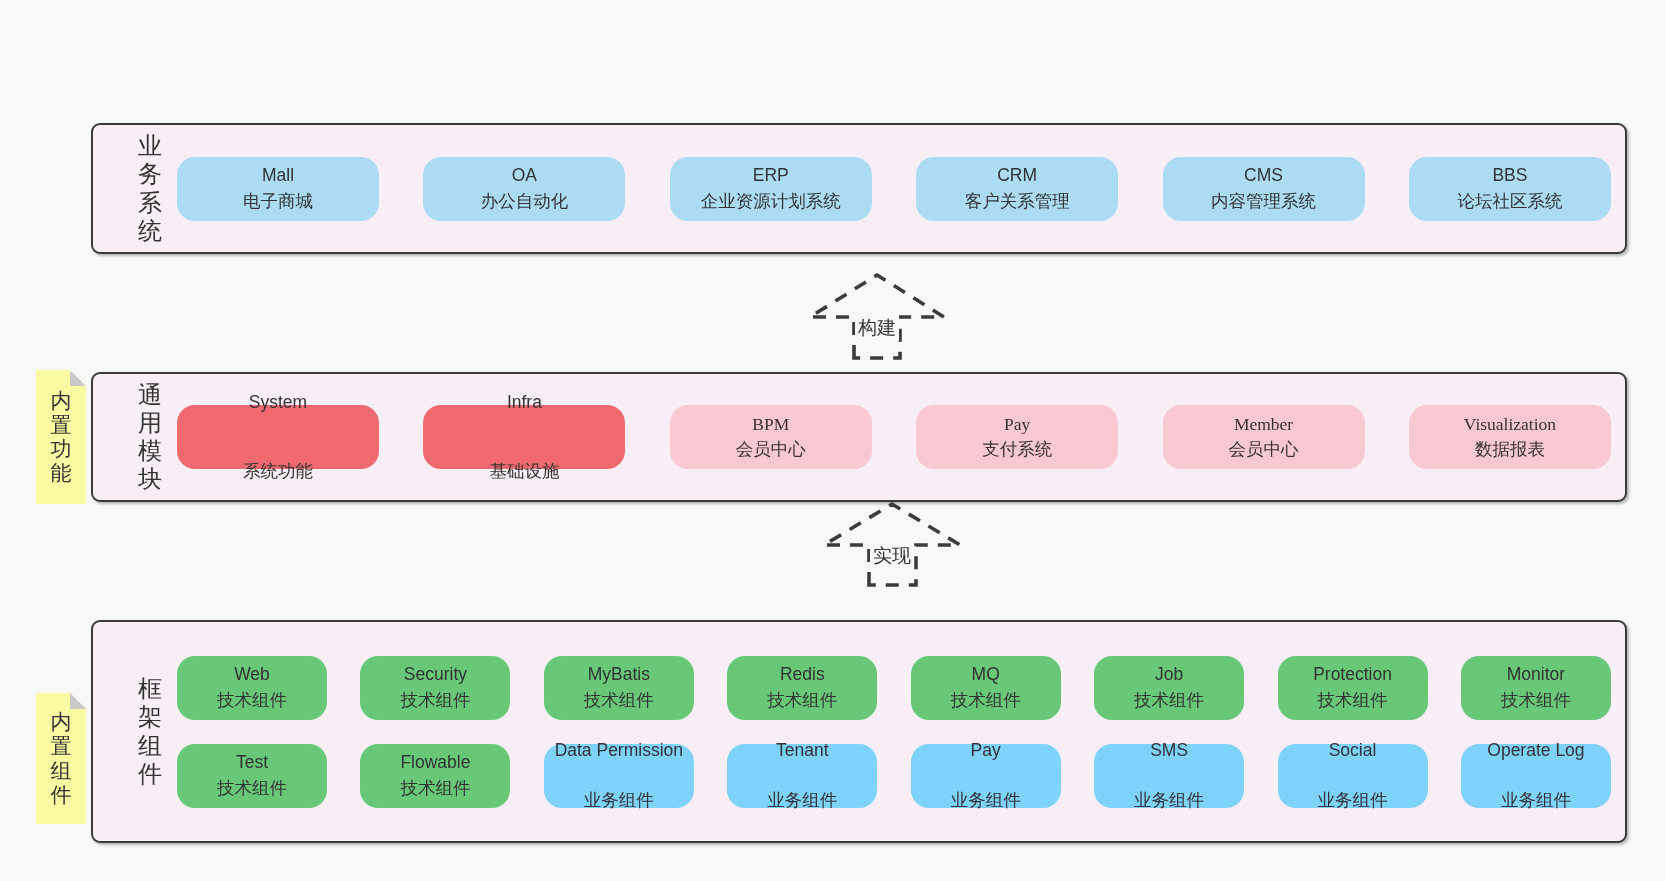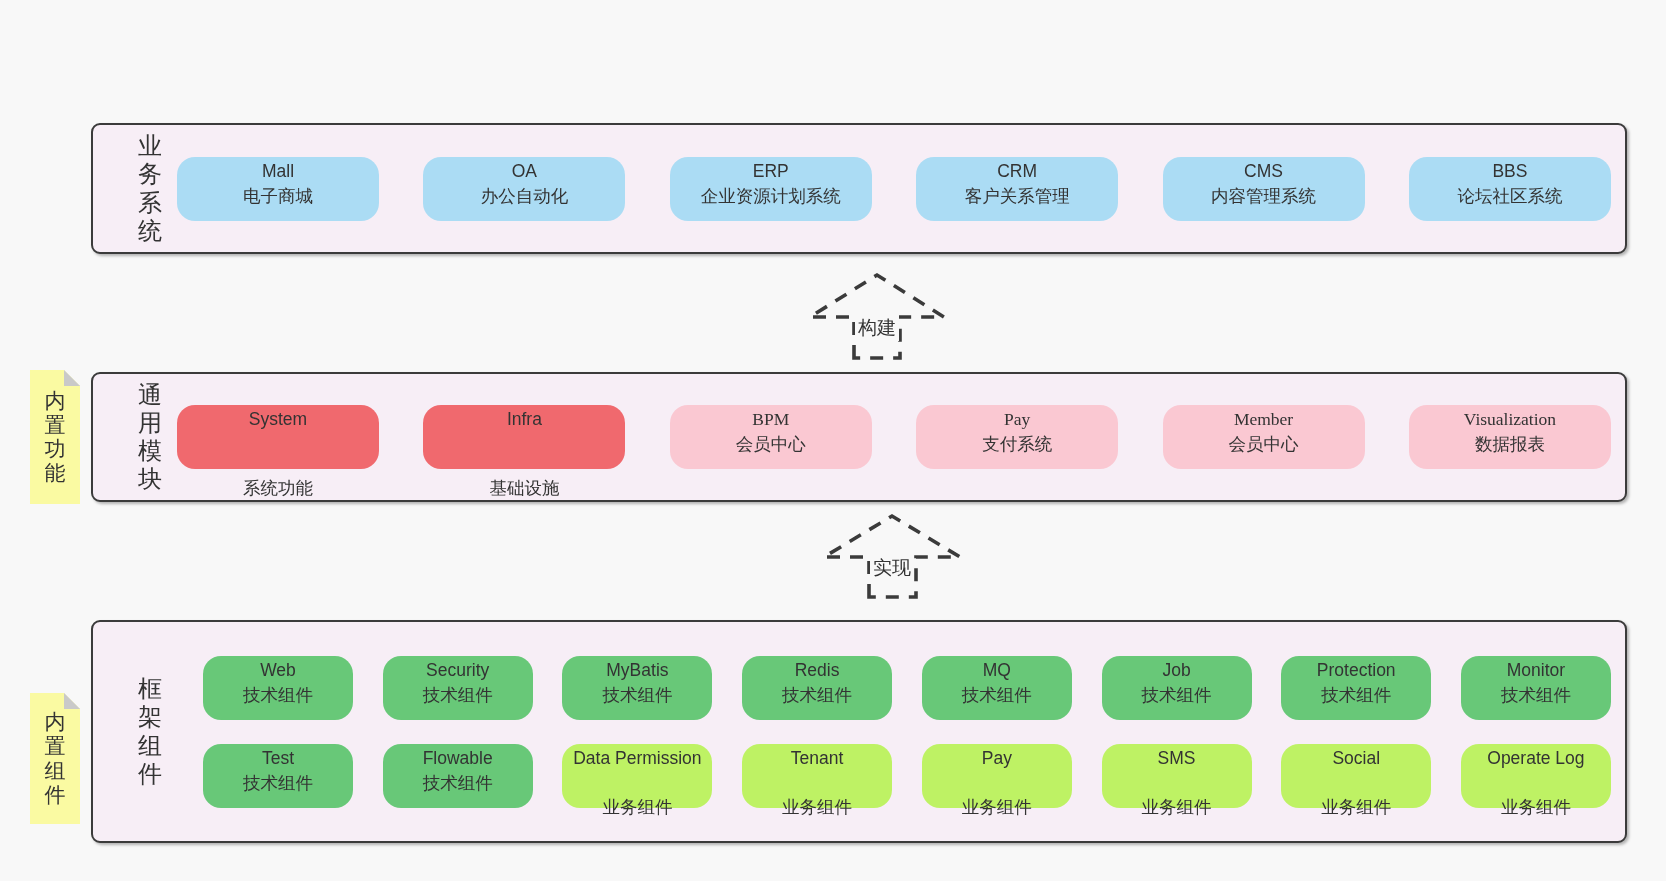--- a/index.html
+++ b/index.html
@@ -27,50 +27,50 @@
     width:1.05em; font-size:24px; line-height:1.17; letter-spacing:0;
     text-align:center; word-break:break-all; color:#333;
   }
   .content { flex:1; display:flex; flex-direction:column; justify-content:center; padding-right:14px; }
   .rowboxes { display:flex; justify-content:space-between; align-items:center; }
   #section-components .content { gap:24px; }
 
   
   .box {
     height:64px; border-radius:18px; display:flex; flex-direction:column;
-    align-items:center; justify-content:flex-start; text-align:center;
+    align-items:center; justify-content:center; text-align:center;
     font-size:17.5px; line-height:1.45; color:#333; box-sizing:border-box; padding:2px 10px;
   }
   .w6 { flex:0 0 202px; width:202px; }
-  .w8 { flex:0 0 150px; width:150px; padding:2px 8px;margin-left:26px; }
+  .w8 { flex:0 0 150px; width:150px; padding:2px 8px; }
   .blue       { background:#abdcf4; }
   .red        { background:#f0696e;gap:44px; }
   .pink       { background:#fac8d2;font-family:Liberation Serif, serif; }
   .green      { background:#68c878; }
-  .lightgreen { background:#bef264;gap:24px; }
+  .lightgreen { background:#7dd3fc;gap:24px; }
 
   
   .sticky {
-    position:absolute; left:30px; width:50px; background:#fafaa2;
+    position:absolute; left:36px; width:50px; background:#fafaa2;
     display:flex; align-items:center; justify-content:center;
     clip-path:polygon(0 0, calc(100% - 16px) 0, 100% 16px, 100% 100%, 0 100%);
     box-shadow:1px 2px 2px rgba(0,0,0,0.15);
   }
   #sticky-features   { top:370px; height:134px; }
   #sticky-components { top:656px; height:131px;margin-top:37px; }
   .sticky .fold {
     position:absolute; top:0; right:0; width:16px; height:16px;
     background:linear-gradient(to top right, #c9c9c9 50%, rgba(0,0,0,0) 50%);
   }
   .sticky .vlabel { font-size:21px; line-height:1.15; }
 
   
   .arrow { position:absolute; }
   #arrow-build     { left:806px; top:271px; width:142px; height:91px; }
-  #arrow-implement { left:820px; top:512px; width:144px; height:89px; }
+  #arrow-implement { left:820px; top:500px; width:144px; height:89px; }
   .arrow svg { display:block; width:100%; height:100%; }
   .arrow-label {
     position:absolute; left:50%; top:48%; transform:translateX(-50%);
     background:#f8f8f8; padding:0 3px; font-size:19px; color:#333; white-space:nowrap;
   }
 </style>
 </head>
 <body>
 
 <div class="section" id="section-business">

